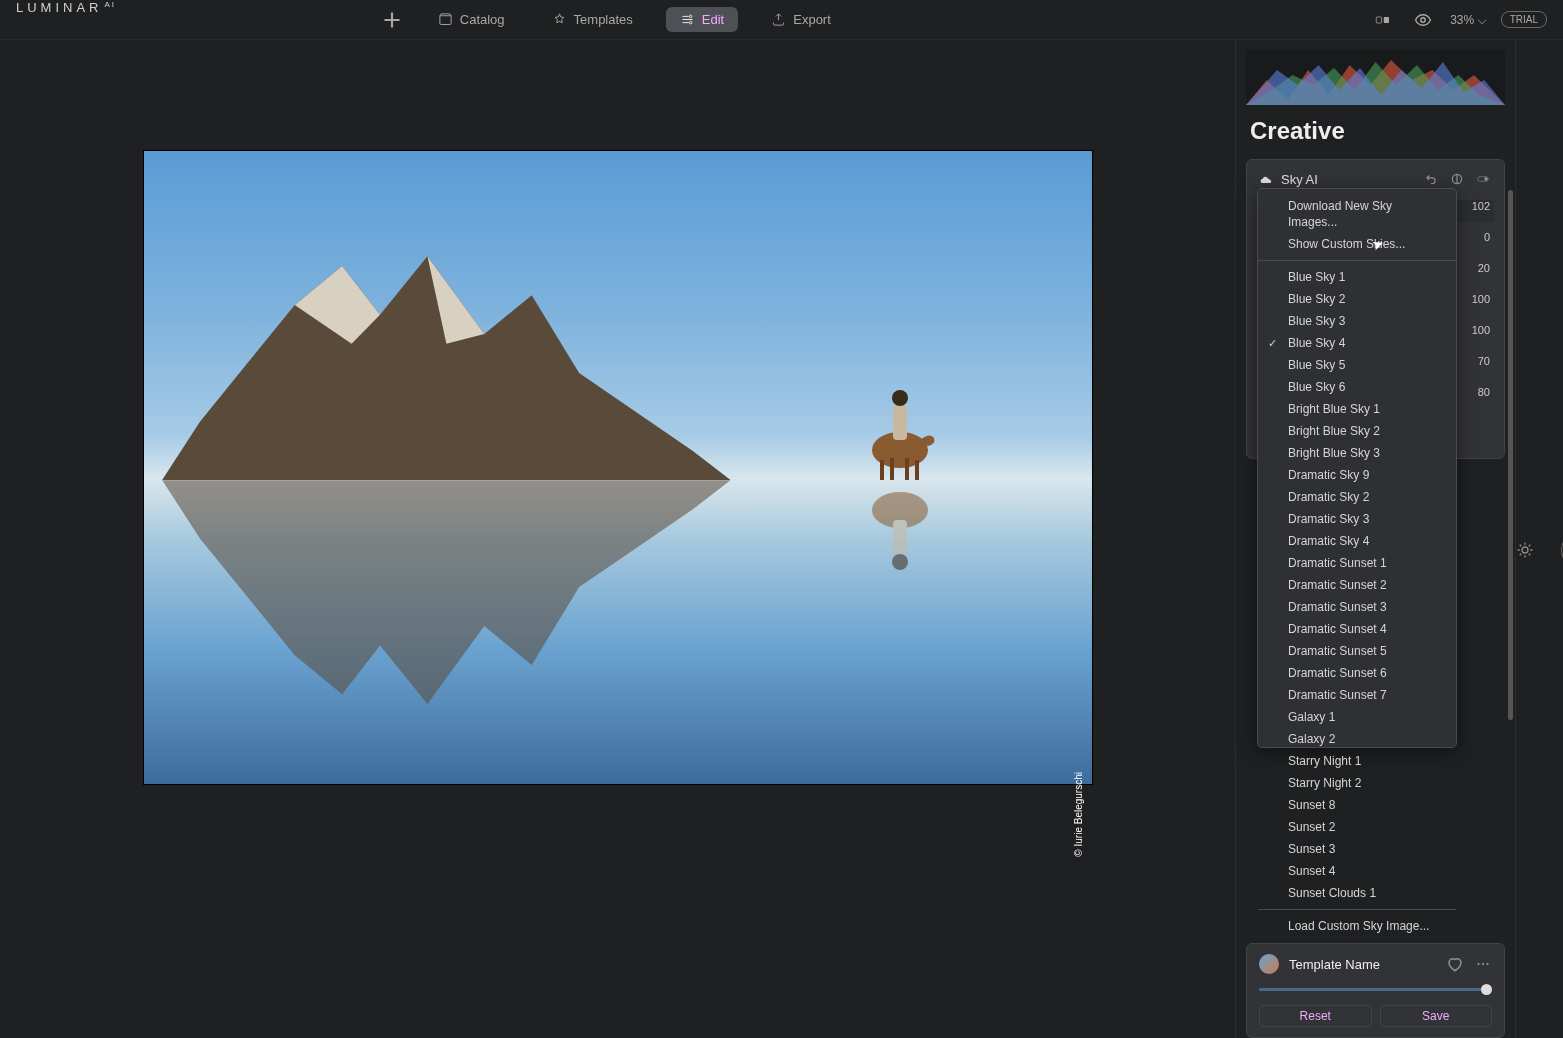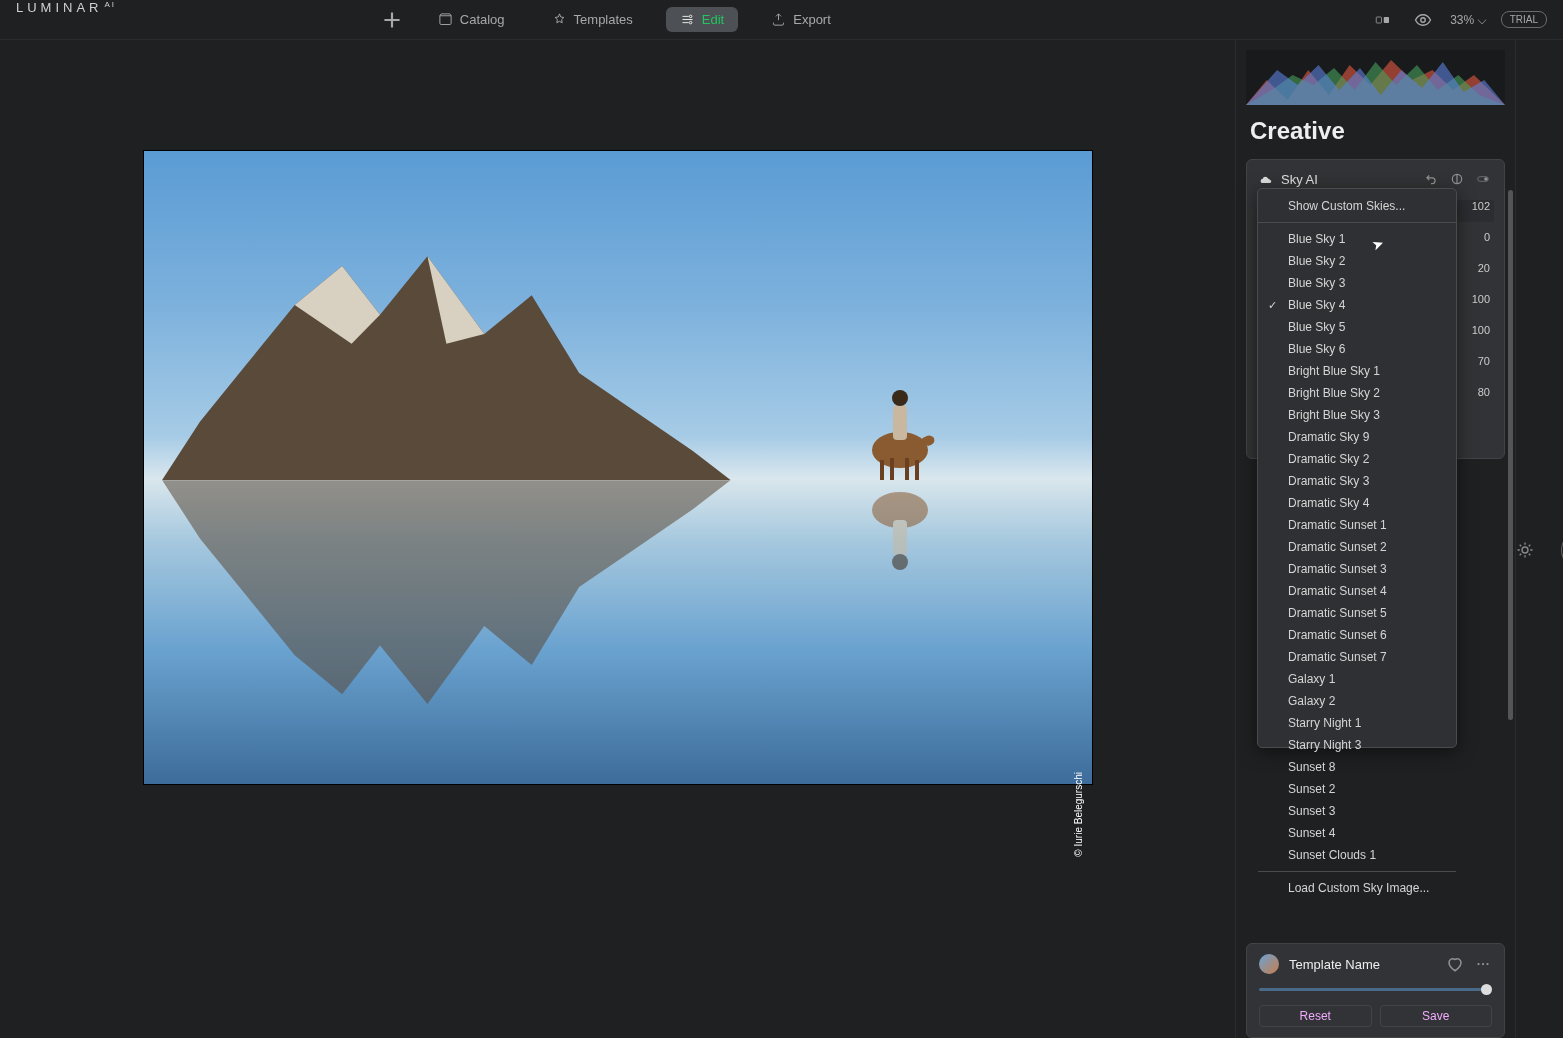--- a/index.html
+++ b/index.html
@@ -20,21 +20,21 @@
   *{box-sizing:border-box;font-family:-apple-system,Segoe UI,Helvetica,Arial,sans-serif;}
   html,body{margin:0;padding:0;width:1563px;height:1038px;background:#111;overflow:hidden;}
   .app{width:1563px;height:1038px;background:var(--bg);display:flex;flex-direction:column;color:var(--txt);}
   
   .topbar{height:40px;display:flex;padding:0 16px;background:var(--bg);border-bottom:1px solid #2a2b2e;}
   .logo{font-size:13px;letter-spacing:4px;color:#d0d0d0;}
   .logo sup{font-size:8px;letter-spacing:2px;vertical-align:top;margin-left:2px;}
   .topnav{display:flex;align-items:center;gap:19px;margin-left:auto;margin-right:auto;}
   .tnav{display:flex;align-items:center;gap:7px;padding:5px 14px;border-radius:6px;cursor:pointer;color:#a8a8a8;font-size:13px;}
   .tnav svg{width:15px;height:15px;stroke:#a8a8a8;fill:none;stroke-width:1.5;}
-  .tnav.active{background:var(--tab);color:#22c55e;}
+  .tnav.active{background:var(--tab);color:#f0abfc;}
   .tnav.active svg{stroke:#f0f0f0;}
   .iconbtn{display:flex;align-items:center;justify-content:center;width:26px;height:26px;cursor:pointer;color:#a8a8a8;}
   .topright{display:flex;align-items:center;gap:14px;margin-left:auto;}
   .zoom{font-size:12px;color:#a8a8a8;}
   .trial{border:1px solid #6a6a6a;border-radius:8px;padding:2px 8px;font-size:10px;color:#a8a8a8;}
   
   .body{flex:1;display:flex;min-height:0;}
   .canvas{flex:1;display:flex;align-items:flex-start;justify-content:center;padding:110px 34px 34px 34px;min-width:0;}
   .photo{width:950px;height:635px;position:relative;border:1px solid #000;}
   .photo .sky{position:absolute;inset:0;background:linear-gradient(180deg,#5a9bd4 0%,#7eb2dd 25%,#a6cbe6 45%,#dbe8ee 52%);}
@@ -247,20 +247,21 @@
             </div>
             <div class="srow">
               <div class="sval">70</div>
             </div>
             <div class="srow">
               <div class="sval">80</div>
             </div>
           </div>
 
         <div class="dropdown" id="sky-dd">
+            <div class="dd-item">Download New Sky Images...</div>
             <div class="dd-item">Show Custom Skies...</div>
             <div class="dd-sep"></div>
             <div class="dd-item">Blue Sky 1</div>
             <div class="dd-item">Blue Sky 2</div>
             <div class="dd-item">Blue Sky 3</div>
             <div class="dd-item checked">Blue Sky 4</div>
             <div class="dd-item">Blue Sky 5</div>
             <div class="dd-item">Blue Sky 6</div>
             <div class="dd-item">Bright Blue Sky 1</div>
             <div class="dd-item">Bright Blue Sky 2</div>
@@ -272,21 +273,21 @@
             <div class="dd-item">Dramatic Sunset 1</div>
             <div class="dd-item">Dramatic Sunset 2</div>
             <div class="dd-item">Dramatic Sunset 3</div>
             <div class="dd-item">Dramatic Sunset 4</div>
             <div class="dd-item">Dramatic Sunset 5</div>
             <div class="dd-item">Dramatic Sunset 6</div>
             <div class="dd-item">Dramatic Sunset 7</div>
             <div class="dd-item">Galaxy 1</div>
             <div class="dd-item">Galaxy 2</div>
             <div class="dd-item">Starry Night 1</div>
-            <div class="dd-item">Starry Night 3</div>
+            <div class="dd-item">Starry Night 2</div>
             <div class="dd-item">Sunset 8</div>
             <div class="dd-item">Sunset 2</div>
             <div class="dd-item">Sunset 3</div>
             <div class="dd-item">Sunset 4</div>
             <div class="dd-item">Sunset Clouds 1</div>
             <div class="dd-sep"></div>
             <div class="dd-item">Load Custom Sky Image...</div>
           </div>
       </div>
 

